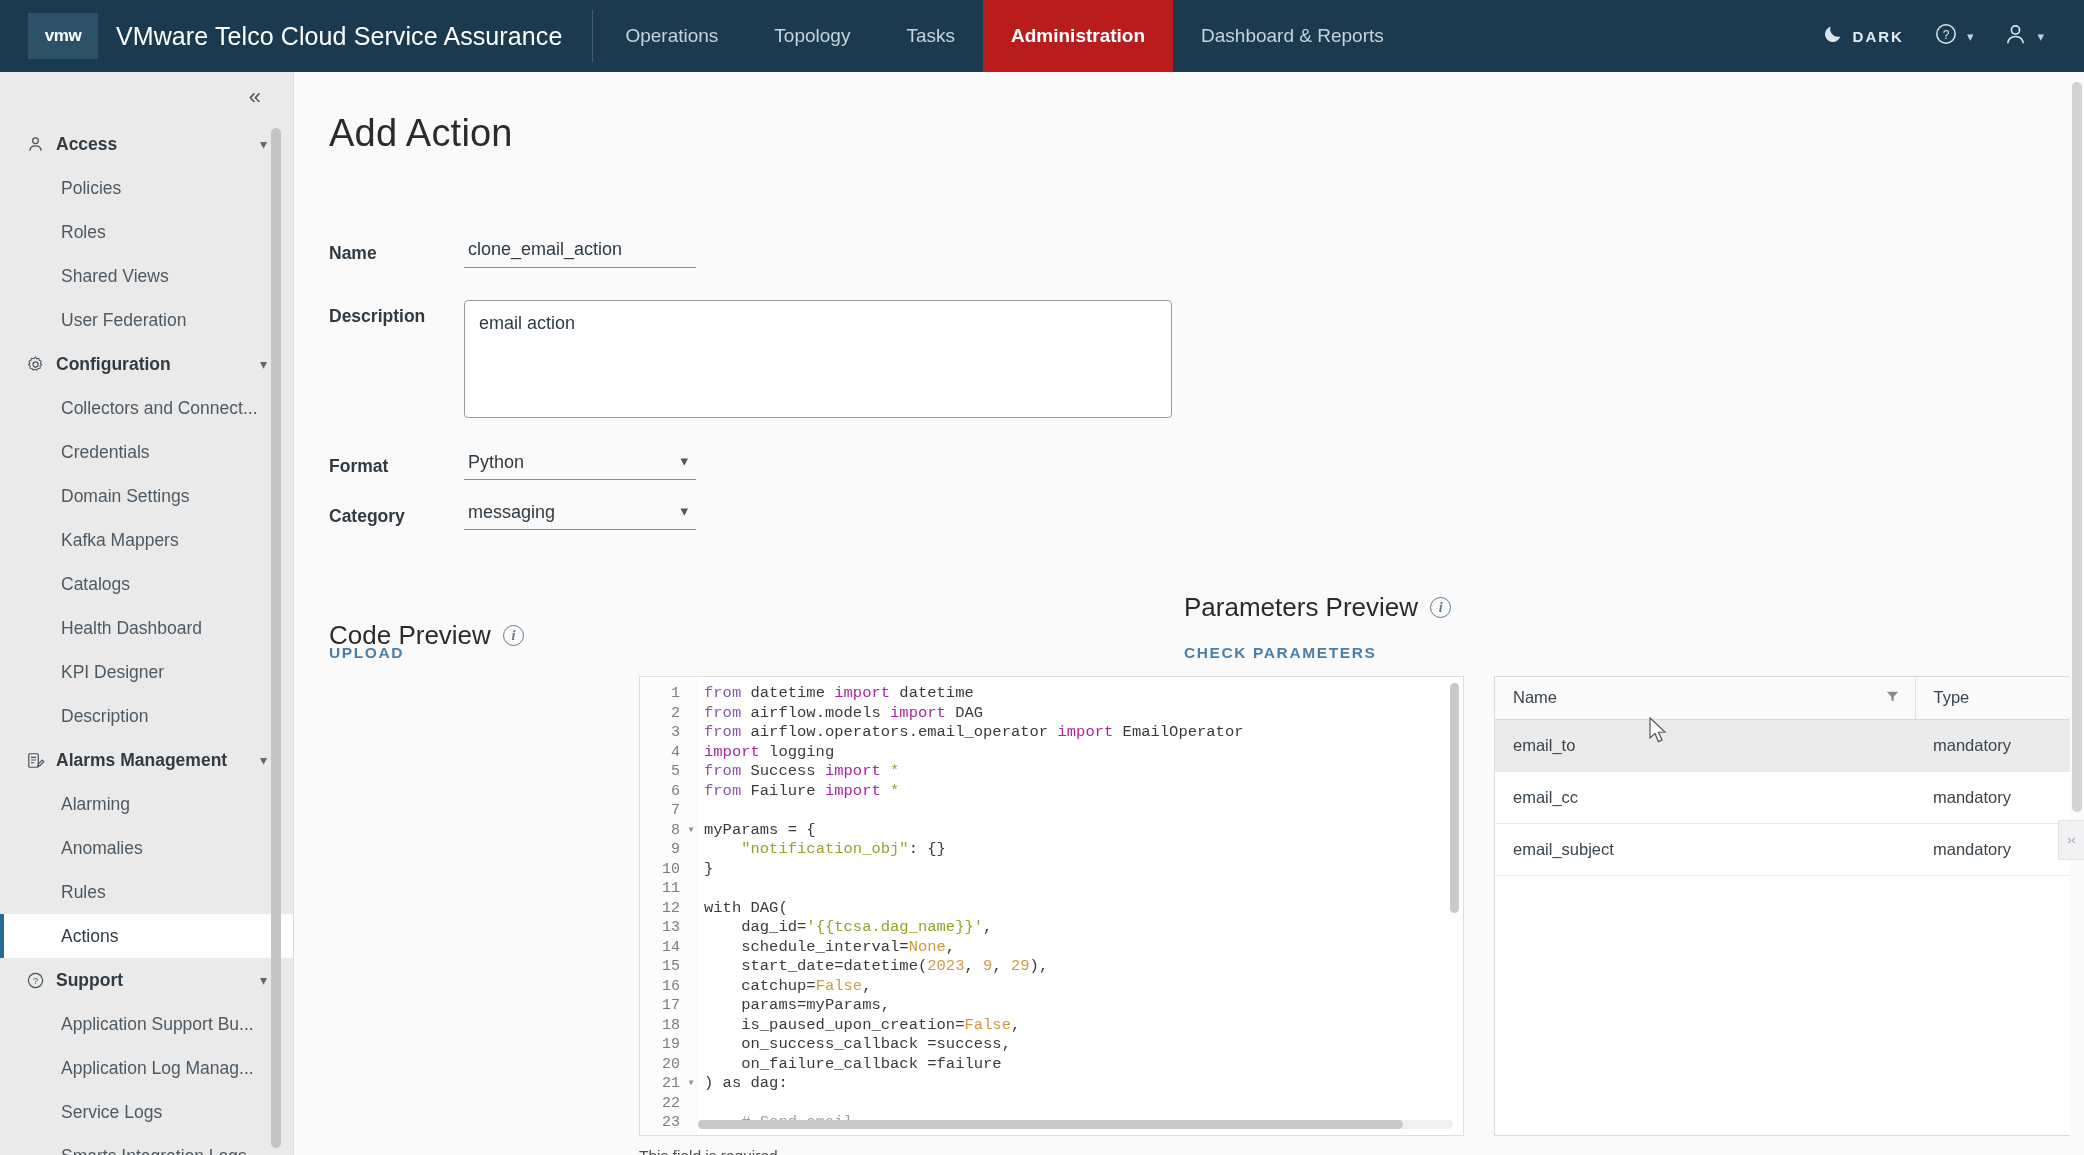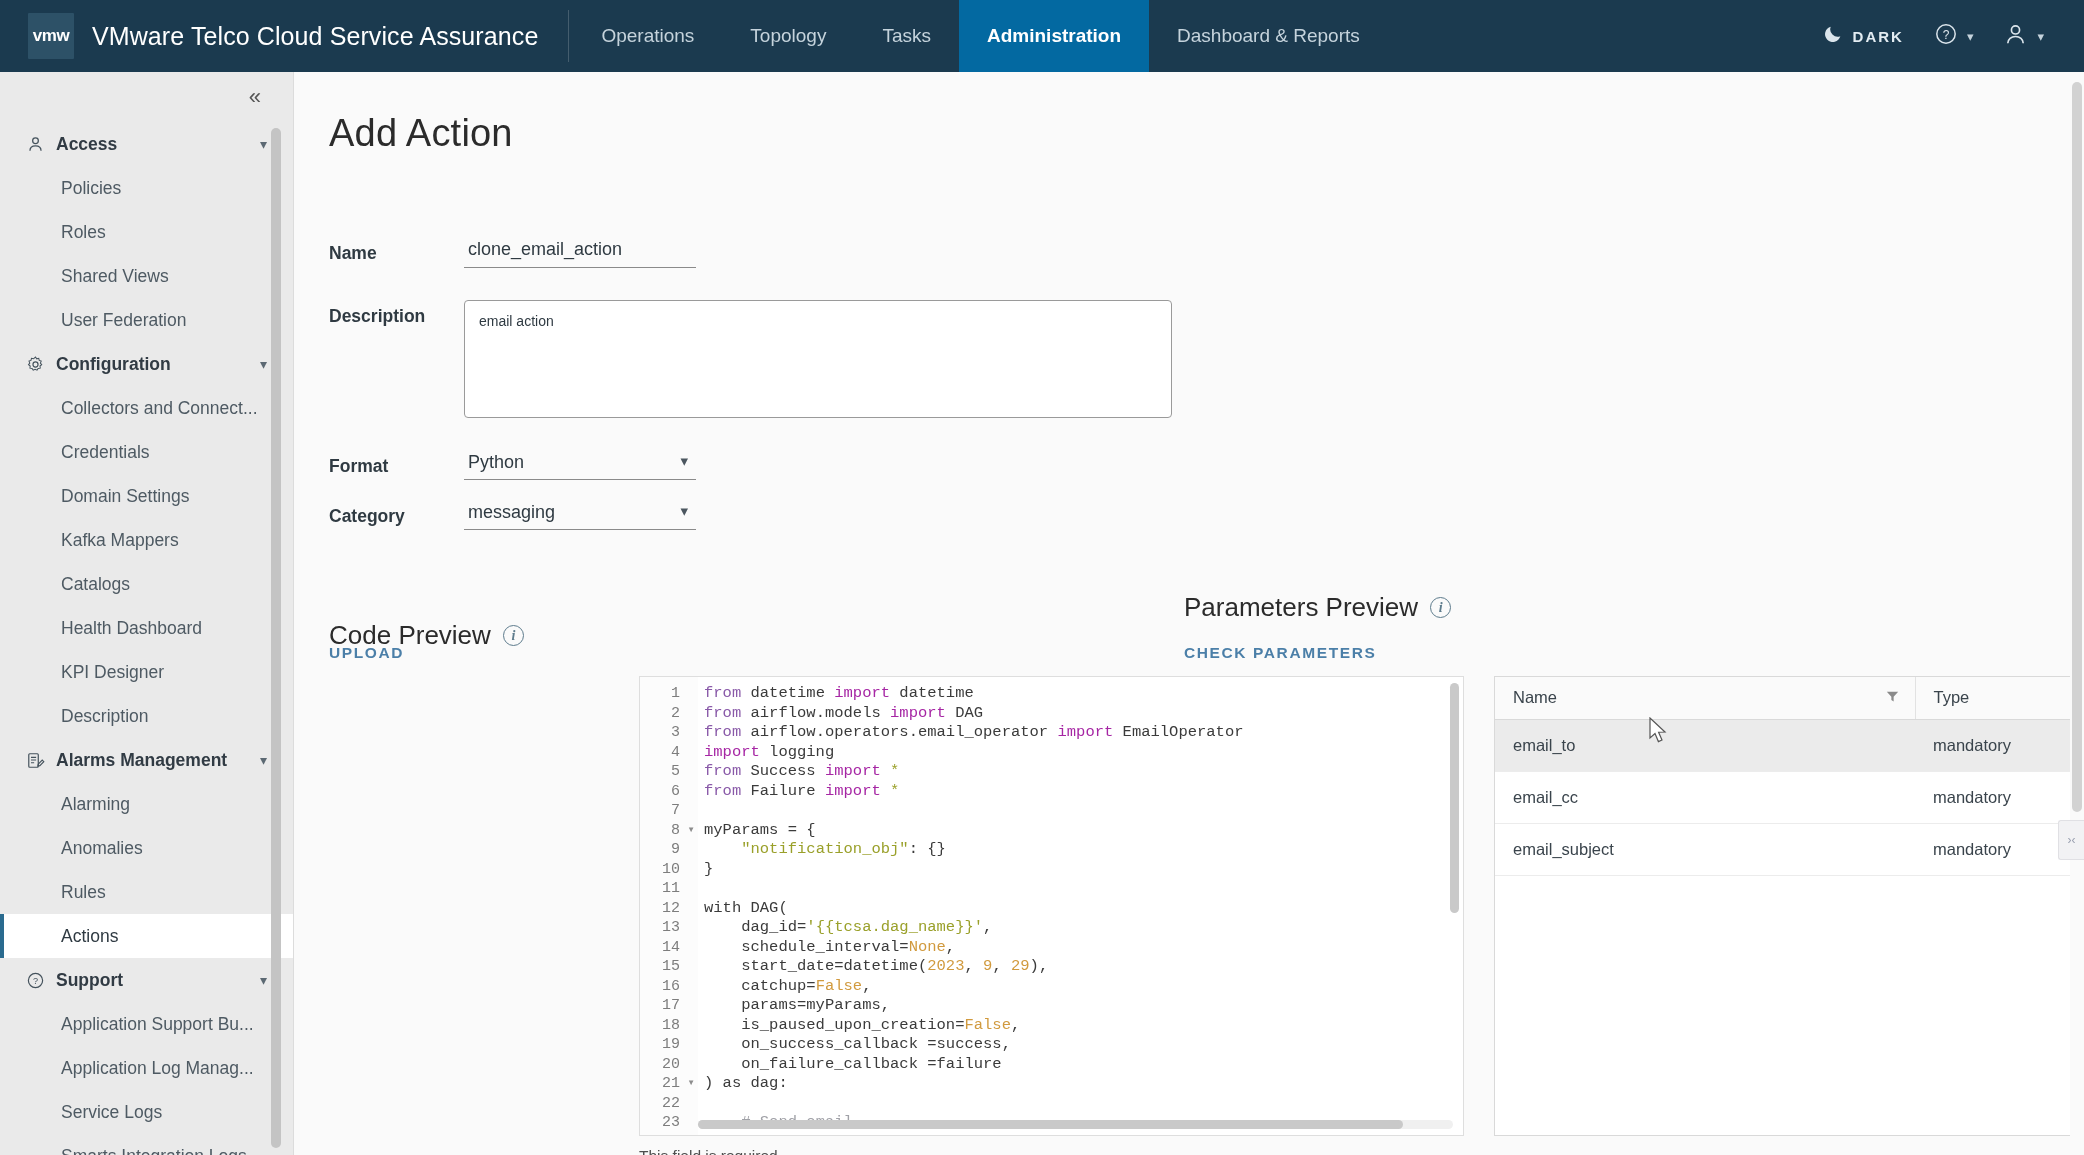--- a/index.html
+++ b/index.html
@@ -15,21 +15,21 @@
   #app-header {
     position: absolute; top: 0; left: 0;
     width: 2084px; height: 72px;
     background: #1b3a4f;
     display: flex; align-items: center;
     color: #ffffff;
     z-index: 40;
   }
   #brand-block { display: flex; align-items: center; height: 100%; padding-left: 28px; }
   #vmw-logo {
-    width: 46px; height: 46px;
+    width: 70px; height: 46px;
     background: #2d5167;
     color: #ffffff;
     font-size: 17px; font-weight: bold;
     letter-spacing: -0.5px;
     display: flex; align-items: center; justify-content: center;
     border-radius: 1px;
   }
   #app-title {
     margin-left: 18px;
     font-size: 25px;
@@ -46,21 +46,21 @@
   .nav-tab {
     display: flex; align-items: center;
     padding: 0 28px;
     height: 72px;
     font-size: 19px;
     color: #c5d3dc;
     white-space: nowrap;
     cursor: pointer;
   }
   .nav-tab.active {
-    background: #0369a1;
+    background: #b91c1c;
     color: #ffffff;
     font-weight: 600;
   }
   #header-right {
     margin-left: auto;
     display: flex; align-items: center;
     padding-right: 30px;
     gap: 10px;
   }
   .hdr-ctl {
@@ -169,21 +169,21 @@
     font-size: 18px; color: #2f3a42;
     padding: 2px 4px 7px 4px;
     outline: none;
   }
   .textarea-box {
     width: 708px; height: 118px;
     border: 1px solid #9a9a9a;
     border-radius: 4px;
     background: #ffffff;
     font-family: "Liberation Sans", sans-serif;
-    font-size: 14px; color: #2f3a42;
+    font-size: 18px; color: #2f3a42;
     padding: 12px 14px;
     resize: none; outline: none;
   }
   .select-wrap { position: relative; width: 232px; }
   .underline-select {
     width: 232px;
     border: none; border-bottom: 1px solid #8a8a8a;
     background: transparent;
     font-family: "Liberation Sans", sans-serif;
     font-size: 18px; color: #2f3a42;

